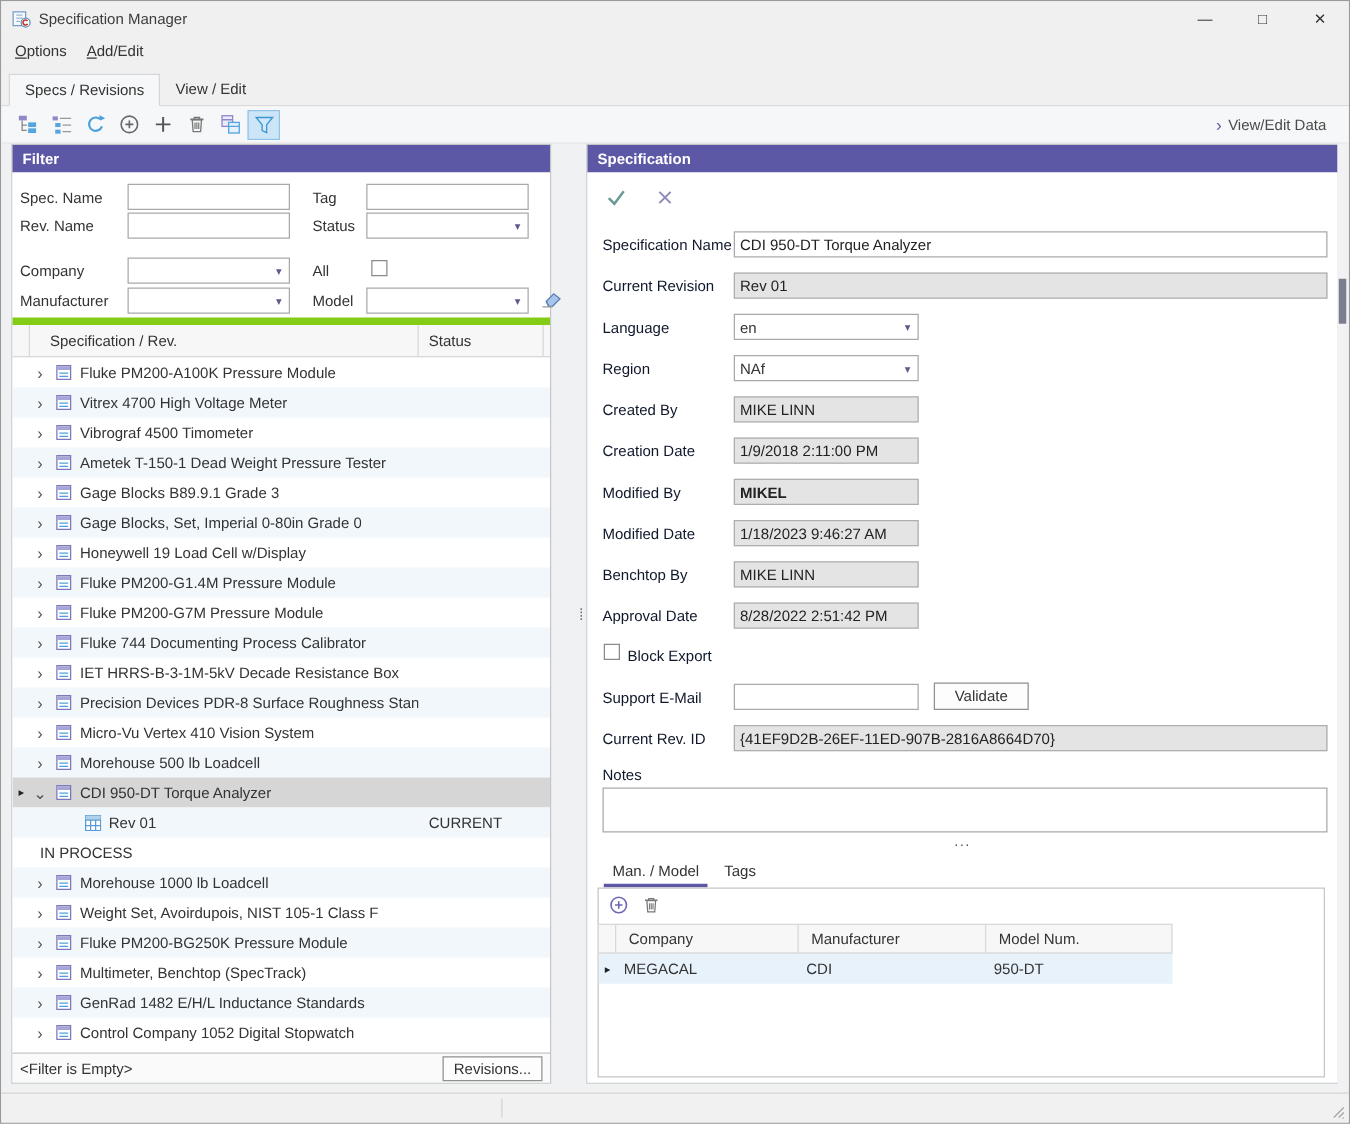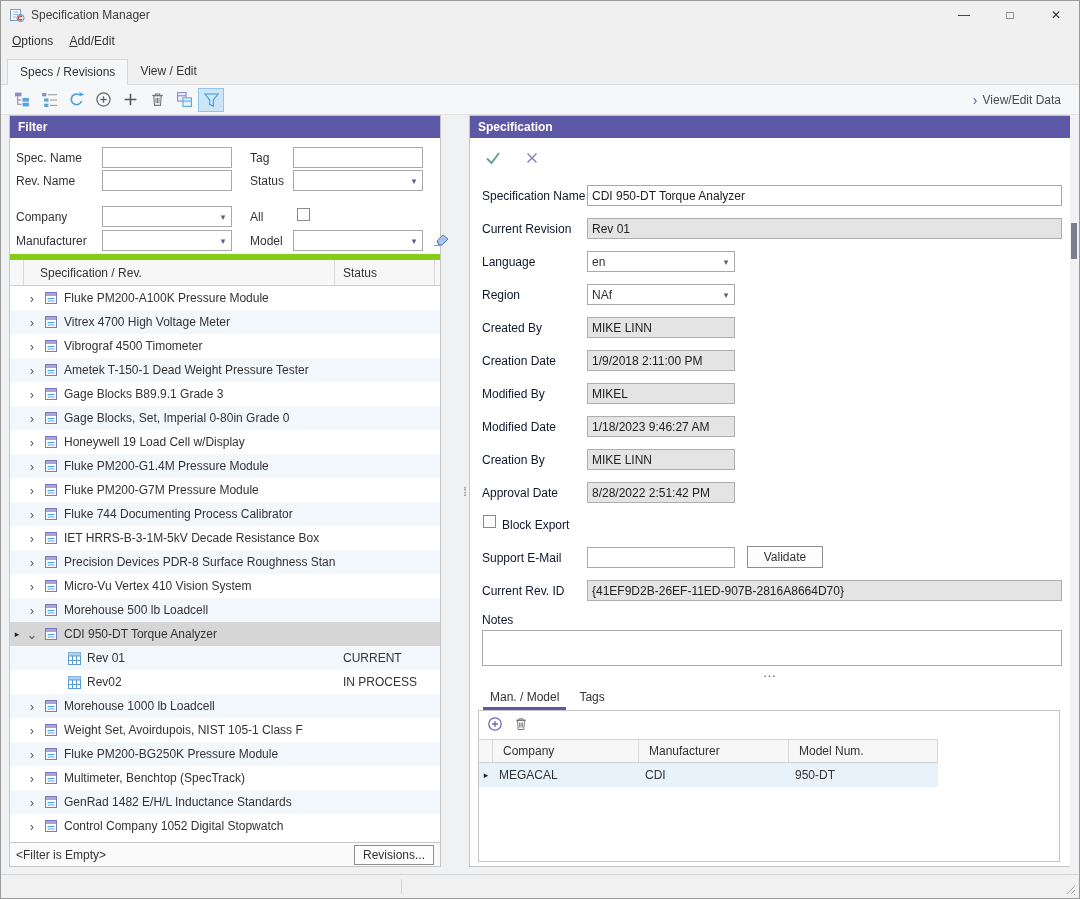--- a/index.html
+++ b/index.html
@@ -522,33 +522,20 @@
                   <line x1="4.5" y1="4" x2="4.5" y2="12.5" stroke="#5a9bd5"></line>
                   <line x1="8.5" y1="4" x2="8.5" y2="12.5" stroke="#5a9bd5"></line>
                 </svg>
               </span>
               <span class="rlbl">Rev 01</span>
             </div>
             <div class="t-status">CURRENT</div>
           </div>
           <div class="trow revrow">
             <div class="t-ind"></div>
-            <div class="t-name">
-              <span class="ric">
-                <svg width="13" height="13" viewBox="0 0 13 13">
-                  <rect x="0.5" y="0.5" width="12" height="12" fill="#fff" stroke="#5a9bd5"></rect>
-                  <rect x="0.5" y="0.5" width="12" height="3.5" fill="#aed1ee"></rect>
-                  <line x1="0.5" y1="4" x2="12.5" y2="4" stroke="#5a9bd5"></line>
-                  <line x1="0.5" y1="8.5" x2="12.5" y2="8.5" stroke="#5a9bd5"></line>
-                  <line x1="4.5" y1="4" x2="4.5" y2="12.5" stroke="#5a9bd5"></line>
-                  <line x1="8.5" y1="4" x2="8.5" y2="12.5" stroke="#5a9bd5"></line>
-                </svg>
-              </span>
-              <span class="rlbl">Rev02</span>
-            </div>
             <div class="t-status">IN PROCESS</div>
           </div>
           <div class="trow alt">
             <div class="t-ind"></div>
             <div class="t-name">
               <span class="chev">›</span>
               <span class="ric">
                 <svg width="14" height="14" viewBox="0 0 14 14">
                   <rect x="1.5" y="1.5" width="11" height="11" fill="#fff" stroke="#7b78bd"></rect>
                   <rect x="2" y="2" width="10" height="3" fill="#a7a4d6"></rect>
@@ -689,26 +676,26 @@
           <span class="dd-arrow">▾</span>
         </div>
 
         <label class="sl" style="top:183px">Created By</label>
         <input class="sctl small ro" style="top: 179px;" readonly="" value="MIKE LINN">
 
         <label class="sl" style="top:216px">Creation Date</label>
         <input class="sctl small ro" style="top: 212px;" readonly="" value="1/9/2018 2:11:00 PM">
 
         <label class="sl" style="top:249px">Modified By</label>
-        <input class="sctl small ro" style="top: 245px;" readonly="" value="MIKEL">
+        <input class="sctl small ro" style="top: 245px; font-weight: bold;" readonly="" value="MIKEL">
 
         <label class="sl" style="top:282px">Modified Date</label>
         <input class="sctl small ro" style="top: 278px;" readonly="" value="1/18/2023 9:46:27 AM">
 
-        <label class="sl" style="top:315px">Creation By</label>
+        <label class="sl" style="top:315px">Benchtop By</label>
         <input class="sctl small ro" style="top: 311px;" readonly="" value="MIKE LINN">
 
         <label class="sl" style="top:348px">Approval Date</label>
         <input class="sctl small ro" style="top: 344px;" readonly="" value="8/28/2022 2:51:42 PM">
 
         <span class="scbx" style="top:377px"></span>
         <label class="sl" style="left:32px;top:380px">Block Export</label>
 
         <label class="sl" style="top:413px">Support E-Mail</label>
         <input class="sctl small" style="top: 409px;" value="">

